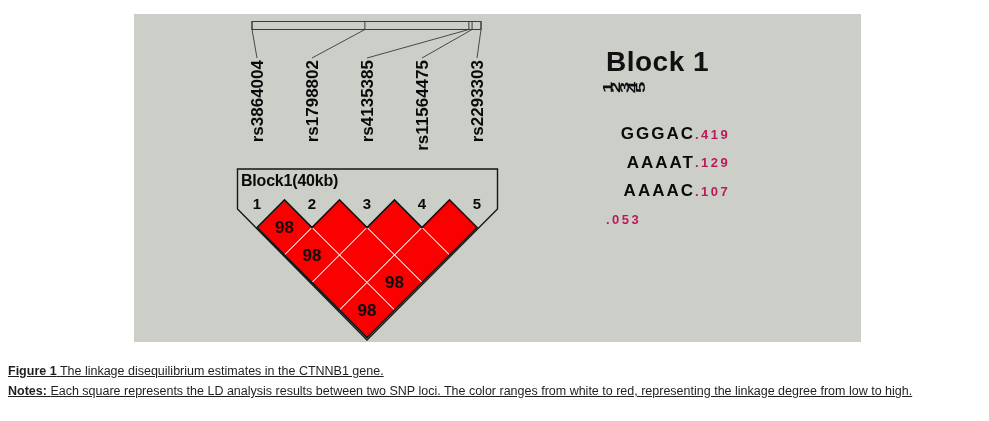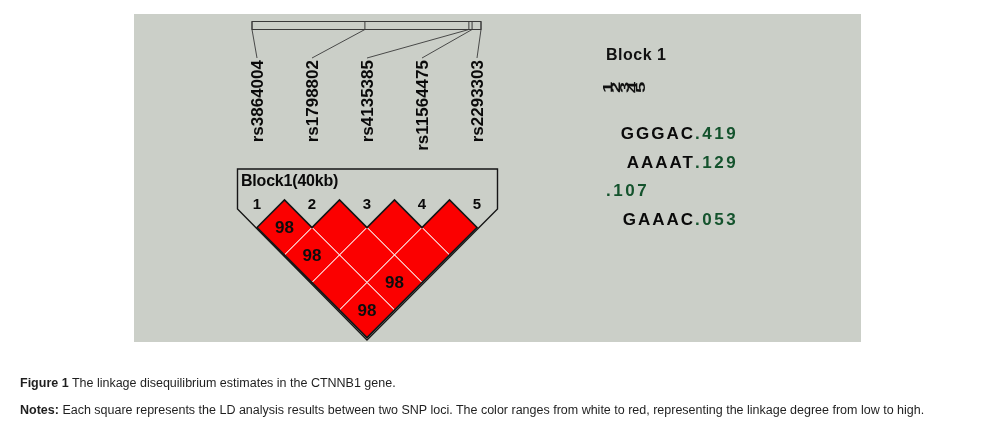--- a/index.html
+++ b/index.html
@@ -14,35 +14,35 @@
   #ldSvg{position:absolute;left:0;top:0;}
 
   
   .snp-label{font-family:"Liberation Sans",sans-serif;font-weight:bold;font-size:17px;fill:#0a0a0a;}
   .site-num{font-family:"Liberation Sans",sans-serif;font-weight:bold;font-size:15px;fill:#0a0a0a;}
   .block-label{font-family:"Liberation Sans",sans-serif;font-weight:bold;font-size:16px;fill:#0a0a0a;letter-spacing:-0.2px;}
   .cell-num{font-family:"Liberation Sans",sans-serif;font-weight:bold;font-size:17px;fill:#0d0d0d;}
 
   
   .hap{position:absolute;left:472px;top:32px;width:240px;}
-  .hap-title{font-size:16px;font-weight:bold;color:#111;letter-spacing:0.5px;}
+  .hap-title{font-size:28px;font-weight:bold;color:#111;letter-spacing:0.5px;}
   .hap-cols{position:absolute;left:-3px;top:32px;height:18px;white-space:nowrap;}
   .hap-col-digit{
     display:inline-block;width:8.3px;text-align:center;
     font-size:13px;font-weight:bold;color:#111;
     transform:rotate(-90deg) scaleX(1.55);
   }
   .hap-rows{position:absolute;left:0;top:74px;}
   .hap-row{height:28.5px;display:flex;align-items:center;text-align:right;}
   .hap-seq{width:89px;font-size:17px;font-weight:bold;letter-spacing:2px;color:#0a0a0a;}
-  .hap-freq{font-size:17px;font-weight:bold;letter-spacing:2.5px;color:#14532d;}
+  .hap-freq{font-size:13px;font-weight:bold;letter-spacing:2.5px;color:#be185d;}
 
   
   .caption{position:absolute;left:8px;top:364px;width:976px;color:#1f1f1f;font-size:12.5px;}
-  .caption p{margin:12px;line-height:15px;}
+  .caption p{margin:0;line-height:15px;text-decoration:underline;}
   .caption p + p{margin-top:5px;}
   .caption b{font-weight:bold;}
 </style>
 </head>
 <body>
 
 <div class="page">
   <div class="panel">
     <svg id="ldSvg" width="727" height="328" viewBox="0 0 727 328">
         <rect x="118" y="7.5" width="229" height="8" fill="none" stroke="#3a3a3a" stroke-width="1"></rect>
@@ -90,24 +90,24 @@
       <div class="hap-rows" id="hapRows">
           <div class="hap-row">
             <span class="hap-seq">GGGAC</span>
             <span class="hap-freq">.419</span>
           </div>
           <div class="hap-row">
             <span class="hap-seq">AAAAT</span>
             <span class="hap-freq">.129</span>
           </div>
           <div class="hap-row">
+            <span class="hap-seq">AAAAC</span>
             <span class="hap-freq">.107</span>
           </div>
           <div class="hap-row">
-            <span class="hap-seq">GAAAC</span>
             <span class="hap-freq">.053</span>
           </div>
         </div>
     </div>
   </div>
   <div class="caption">
     <p><b>Figure 1</b> <span>The linkage disequilibrium estimates in the CTNNB1 gene.</span></p>
     <p><b>Notes:</b> <span>Each square represents the LD analysis results between two SNP loci. The color ranges from white to red, representing the linkage degree from low to high.</span></p>
   </div>
 </div>

